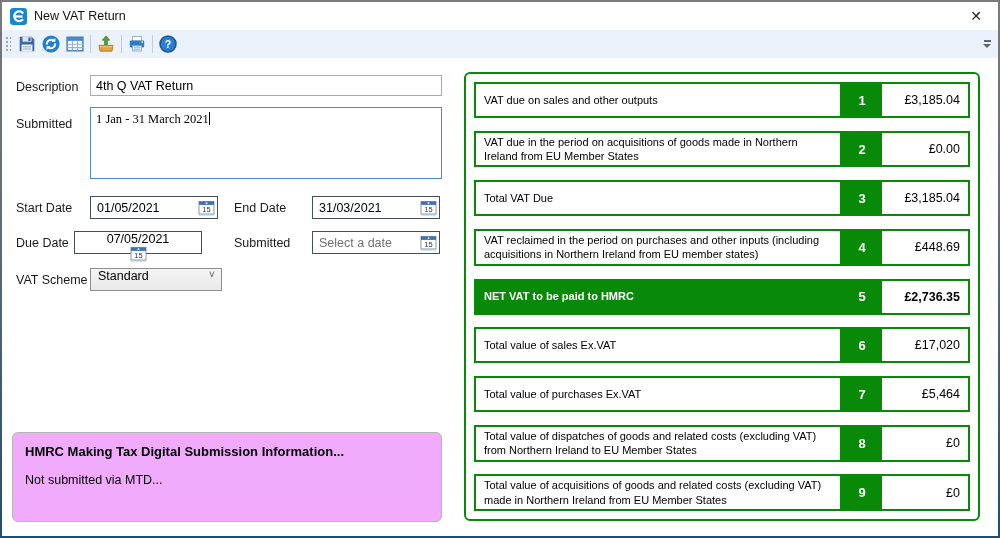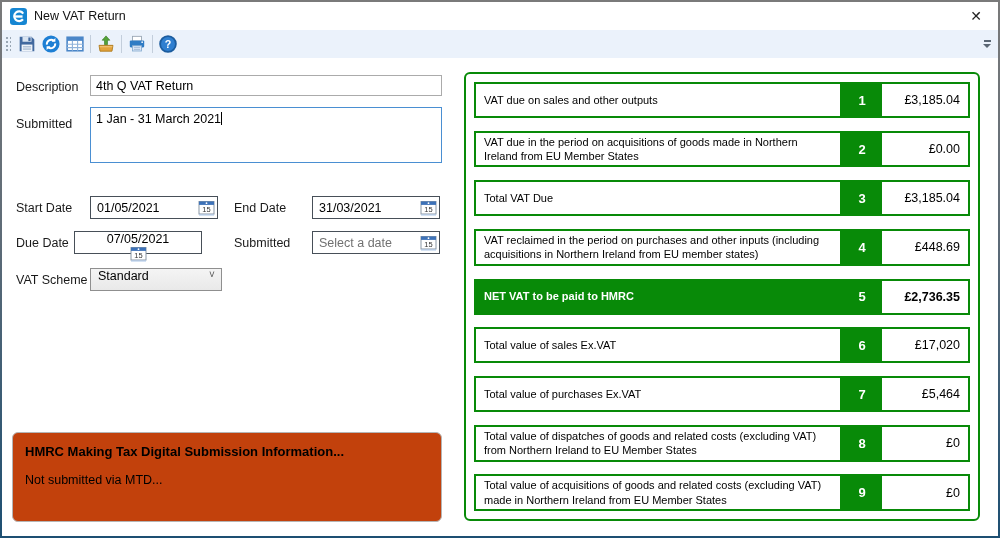--- a/index.html
+++ b/index.html
@@ -50,21 +50,21 @@
   .date-field .dval { flex: 1; padding: 0 6px; font-size: 12.5px; }
   .date-field .dval.placeholder { color: #707070; }
   .cal-btn { width: 22px; height: 21px; display: flex; align-items: center; justify-content: center; cursor: pointer; }
   .cal-btn svg { width: 17px; height: 16px; }
 
   .dropdown { position: absolute; height: 23px; border: 1px solid #8f8f8f;
               background: linear-gradient(#f4f4f4, #e9e9e9); display: flex; align-items: flex-start; cursor: pointer; }
   .dropdown .dd-text { flex: 1; padding: 0 7px; font-size: 12.5px; }
   .dropdown .chevron { width: 18px; text-align: center; color: #555; font-size: 10px; }
 
-  .hmrc-box { position: absolute; border: 1px solid #b5b5b5; border-radius: 6px; background: #c2410c; padding: 11px 12px; }
+  .hmrc-box { position: absolute; border: 1px solid #b5b5b5; border-radius: 6px; background: #f0abfc; padding: 11px 12px; }
   .hmrc-title { font-weight: bold; font-size: 13px; margin-bottom: 14px; }
   .hmrc-status { font-size: 12.5px; }
 
   
   .vat-panel { position: absolute; left: 462px; top: 14px; width: 516px; height: 449px;
                border: 2px solid var(--green); border-radius: 6px; background: #fff;
                padding: 8px; display: flex; flex-direction: column; justify-content: space-between; }
   .vat-row { display: flex; align-items: stretch; border: 2px solid var(--green); min-height: 36px; }
   .vat-desc { flex: 1; background: #fff; display: flex; align-items: center; padding: 2px 8px;
               font-size: 11px; line-height: 1.3; border-right: 2px solid var(--green); }
@@ -160,21 +160,21 @@
           <div class="tri"></div>
     </div>
   </div>
 
   <div class="content">
 
     <span class="lbl" style="left:14px; top:22px;">Description</span>
     <input class="txt-input" style="left: 88px; top: 17px; width: 352px; height: 21px;" value="4th Q VAT Return">
 
     <span class="lbl" style="left:14px; top:59px;">Submitted</span>
-    <div class="comments-box" style="left:88px; top:49px; width:352px; height:56px;"><span>1 Jan - 31 March 2021</span><span class="caret"></span></div>
+    <div class="comments-box" style="left:88px; top:49px; width:352px; height:72px;font-family:Liberation Serif, serif;"><span>1 Jan - 31 March 2021</span><span class="caret"></span></div>
 
     <span class="lbl" style="left:14px; top:143px;">Start Date</span>
     <div class="date-field" style="left:88px; top:138px; width:128px;">
       <span class="dval">01/05/2021</span>
       <span class="cal-btn">
         <svg viewBox="0 0 17 16">
               <rect x="1" y="1.5" width="15" height="12.5" fill="#fff" stroke="#8a97a5"></rect>
               <rect x="1" y="1.5" width="15" height="3.4" fill="#3d72b8"></rect>
               <circle cx="8.5" cy="3.2" r=".9" fill="#fff"></circle>
               <text x="8.5" y="12.3" font-size="7.5" text-anchor="middle" fill="#333" font-family="Liberation Sans, sans-serif">15</text>

